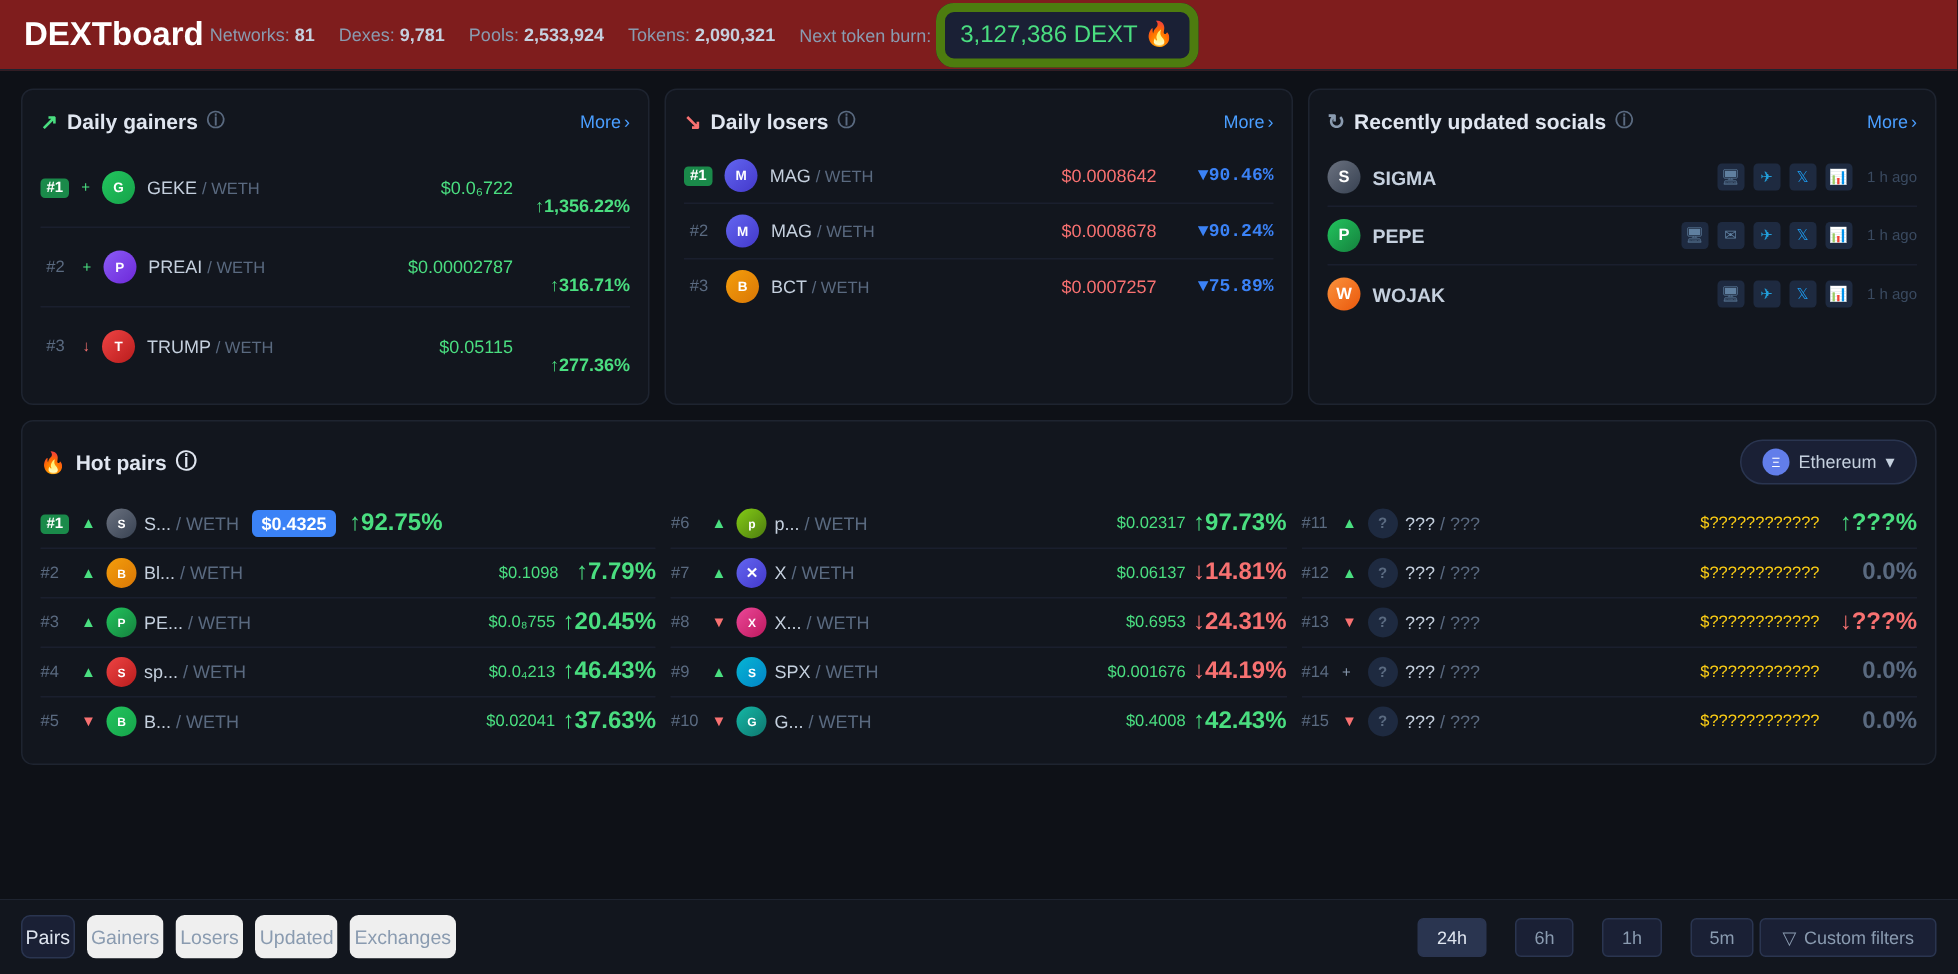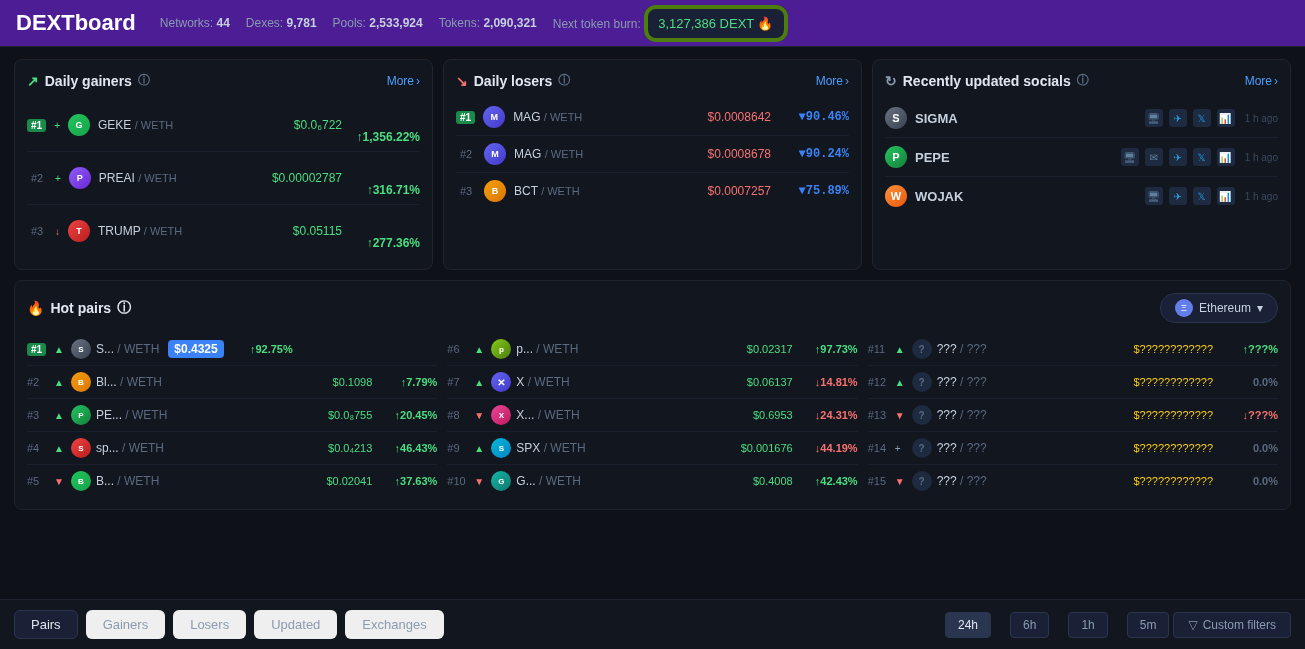--- a/index.html
+++ b/index.html
@@ -6,49 +6,49 @@
     body {
       background: #0e1117;
       color: #e0e0e0;
       font-family: -apple-system, BlinkMacSystemFont, 'Segoe UI', sans-serif;
       font-size: 13px;
       min-width: 1305px;
     }
 
     
     .header {
-      background: #4c1d95;
+      background: #7f1d1d;
       display: flex;
       align-items: center;
       padding: 10px 16px;
-      gap: 24px;
+      gap: 4px;
       border-bottom: 1px solid #1e2430;
       text-align: center;
     }
     .logo {
       font-size: 22px;
       font-weight: 700;
       color: #fff;
       white-space: nowrap;
     }
     .header-stats {
       display: flex;
       gap: 16px;
       align-items: center;
       font-size: 12px;
       color: #8a9bb0;
       flex: 1;
     }
     .burn-badge {
       background: #1a2035;
-      border: 4px solid #4d7c0f;
+      border: 6px solid #4d7c0f;
       border-radius: 12px;
       padding: 7px 10px;
       color: #4ade80;
-      font-size: 13px;
+      font-size: 16px;
     }
     .trending-toggle {
       display: flex;
       align-items: center;
       gap: 8px;
       font-size: 12px;
       color: #8a9bb0;
       margin-left: auto;
     }
     .toggle-switch {
@@ -294,21 +294,21 @@
       width: 20px; height: 20px;
       border-radius: 50%;
       flex-shrink: 0;
       display: flex; align-items: center; justify-content: center;
       font-size: 8px; font-weight: 700; color: #fff;
     }
     .hp-name { color: #c5d0de; font-weight: 500; }
     .hp-pair { color: #5a6a80; }
     .hp-price { margin-left: auto; color: #4ade80; font-size: 11px; font-weight: 500; }
     .hp-price.yellow { color: #facc15; }
-    .hp-change { font-size: 11px; font-weight: 600; min-width: 60px; text-align: right; }
+    .hp-change { font-size: 16px; font-weight: 600; min-width: 60px; text-align: right; }
     .hp-change.green { color: #4ade80; }
     .hp-change.red { color: #f87171; }
     .hp-price-box {
       background: #3b82f6;
       color: #fff;
       font-size: 12px;
       font-weight: 600;
       border-radius: 4px;
       padding: 2px 6px;
       margin: 0 4px;
@@ -321,21 +321,21 @@
       padding: 10px 14px;
       display: flex;
       align-items: center;
       gap: 8px;
       position: fixed;
       bottom: 0;
       left: 0;
       right: 0;
     }
     .bottom-tab {
-      padding: 6px 16px;
+      padding: 6px 2px;
       border-radius: 6px;
       font-size: 13px;
       cursor: pointer;
       color: #8a9bb0;
       border: 1px solid transparent;
     }
     .bottom-tab.active {
       background: #1a2035;
       border-color: #2a3550;
       color: #e0e6f0;
@@ -385,21 +385,21 @@
     .question-avatar { background: #1e2a40; color: #5a6a80; font-size: 10px; }
   </style>
 </head>
 <body>
 
 <div class="header">
   <span class="logo">DEXTboard</span>
   <div class="header-stats">
     <span>
       <span>Networks:</span>
-      <span style="color:#c5d0de;font-weight:600;">44</span>
+      <span style="color:#c5d0de;font-weight:600;">81</span>
     </span>
     <span>
       <span>Dexes:</span>
       <span style="color:#c5d0de;font-weight:600;">9,781</span>
     </span>
     <span>
       <span>Pools:</span>
       <span style="color:#c5d0de;font-weight:600;">2,533,924</span>
     </span>
     <span>

